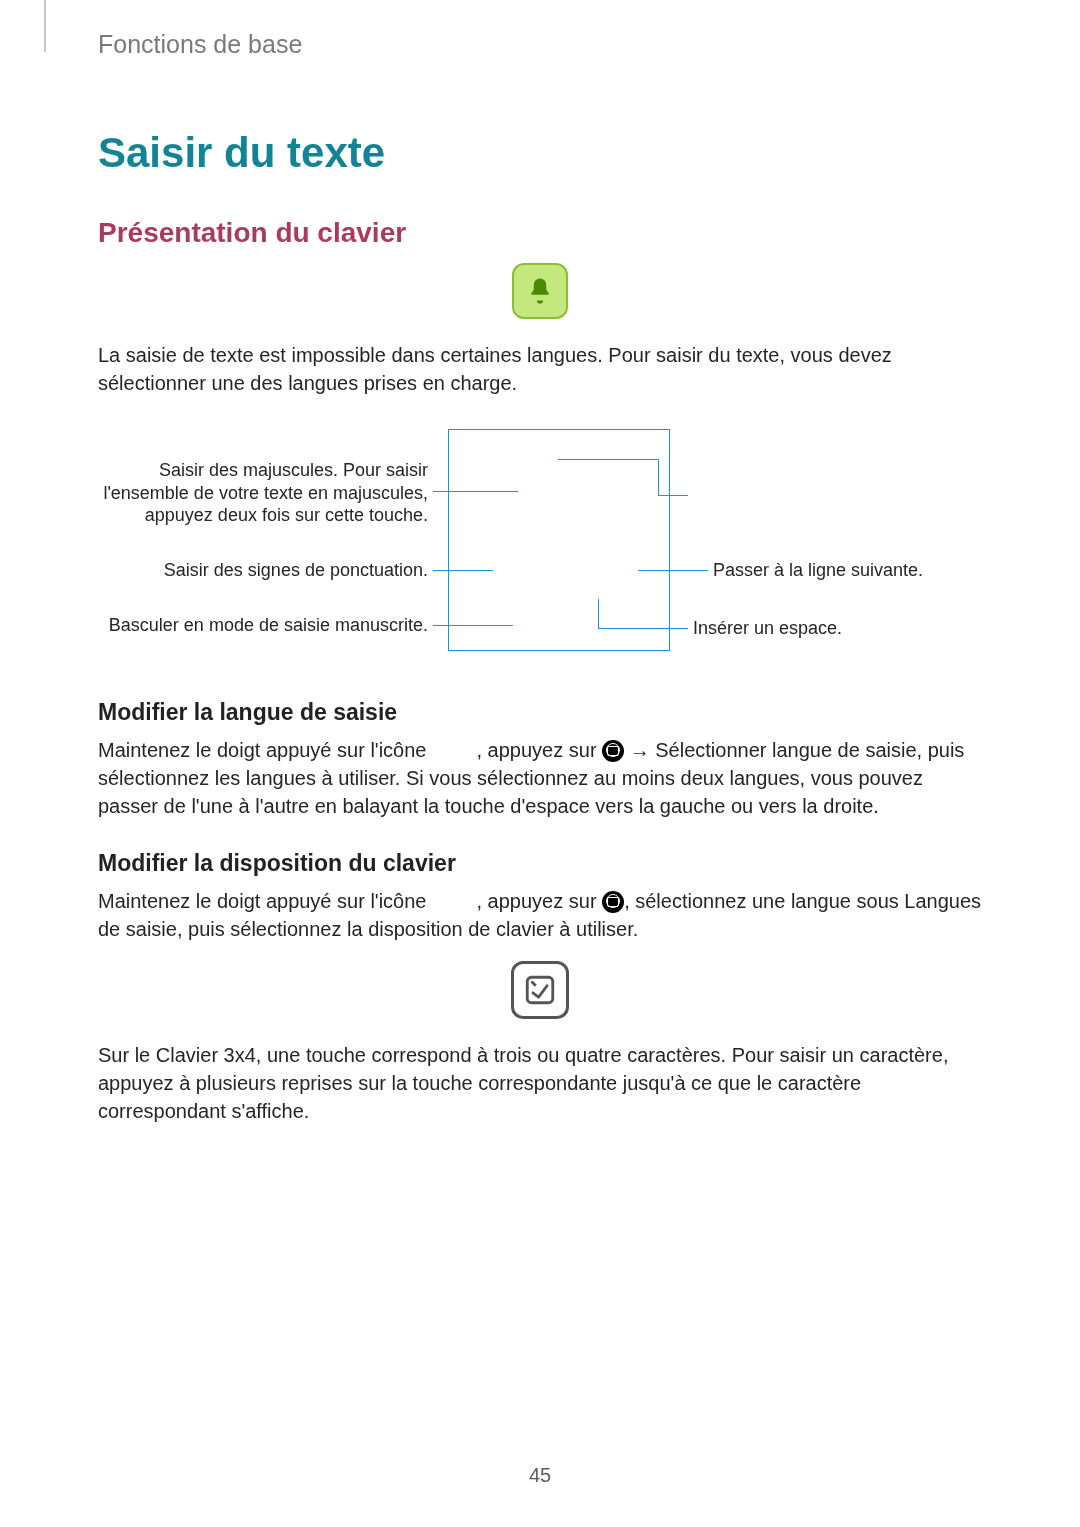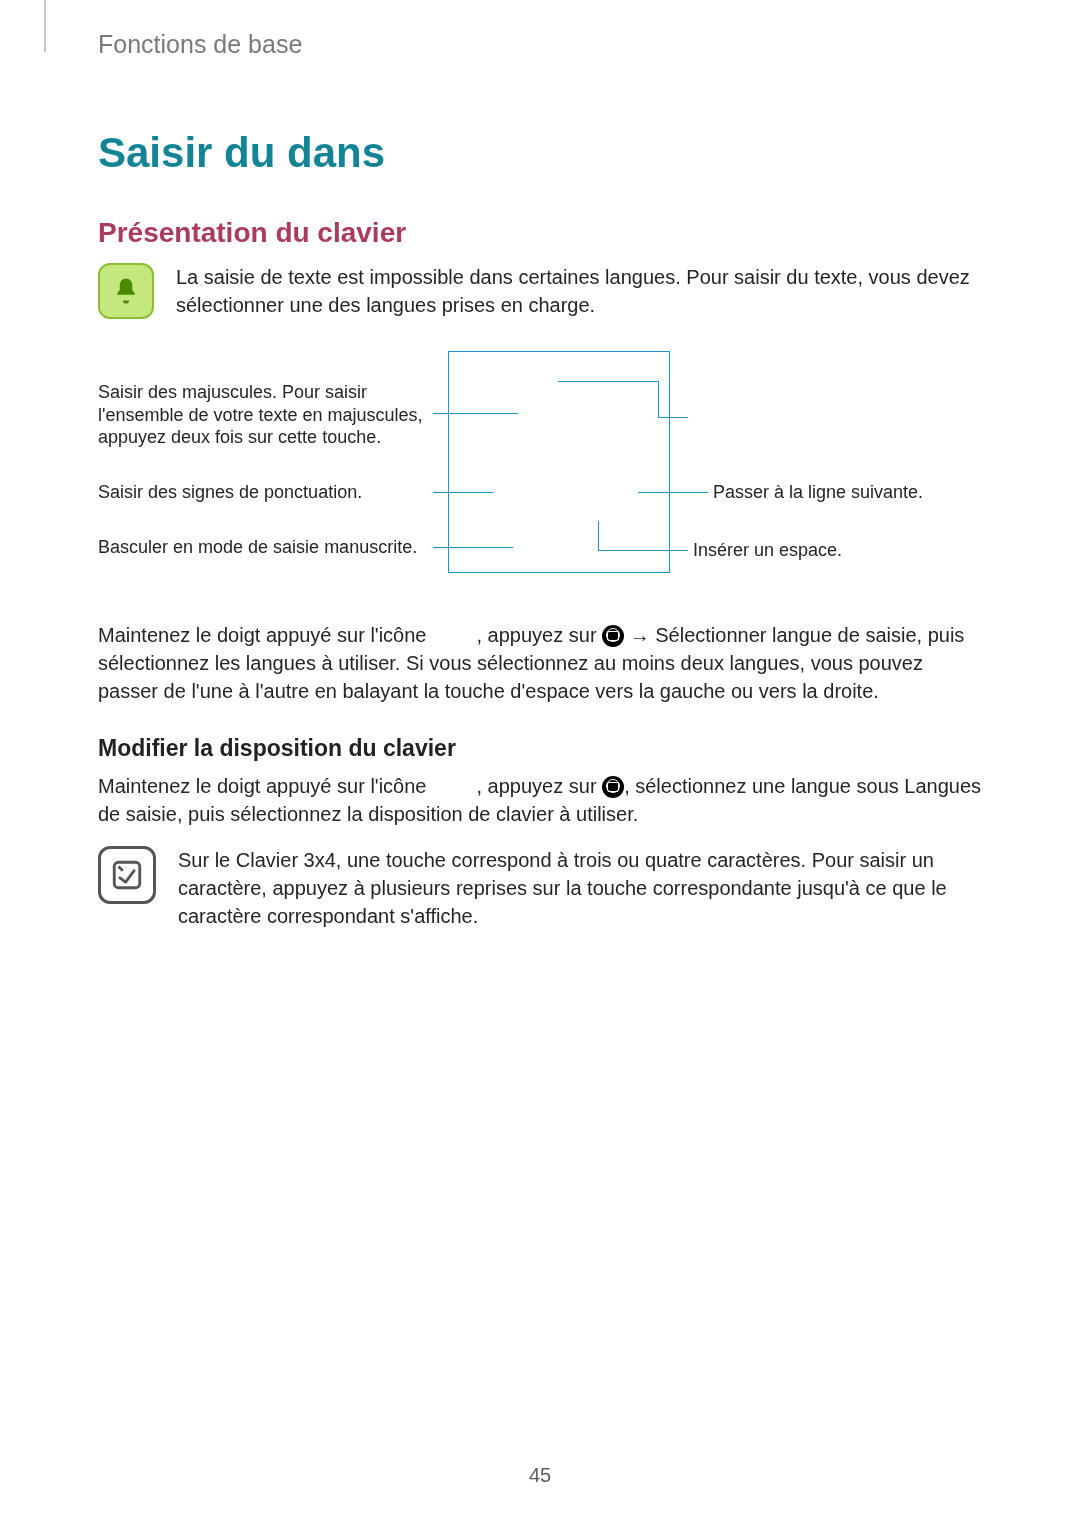--- a/index.html
+++ b/index.html
@@ -45,23 +45,24 @@
     margin:0 0 14px 0;
   }
   p.body{
     font-size:20px;
     line-height:1.4;
     color:#252525;
     margin:0 0 18px 0;
   }
   .note-row{
     display:flex;
-    align-items:flex-start;
+    align-items:center;
     gap:22px;
     margin-bottom:22px;
+    flex-direction:column;
   }
   .note-icon{
     width:52px;
     height:52px;
     flex:0 0 52px;
     border-radius:12px;
     display:flex;
     align-items:center;
     justify-content:center;
   }
@@ -102,21 +103,21 @@
     width:220px;
     height:220px;
     border:1px solid #1b93d4;
   }
   .call{
     position:absolute;
     font-size:18px;
     color:#252525;
     line-height:1.25;
   }
-  .call.right-align{text-align:left;}
+  .call.right-align{text-align:right;}
   .lead{
     position:absolute;
     background:#1b93d4;
     height:1px;
   }
   .lead.v{width:1px;}
   .inline-icon{
     display:inline-block;
     vertical-align:middle;
     width:22px;
@@ -154,21 +155,21 @@
   b{font-weight:400;}
 </style>
 </head>
 <body>
 
 <div class="page">
   <div class="binder"></div>
 
   <div class="header">Fonctions de base</div>
 
-  <h1 class="title">Saisir du dans</h1>
+  <h1 class="title">Saisir du texte</h1>
 
   <h2 class="section">Présentation du clavier</h2>
 
 
   <div class="note-row">
     <div class="note-icon green">
       <svg viewBox="0 0 24 24" fill="#4a8a00">
           <path d="M12 2a5 5 0 0 0-5 5v4l-2 3v1h14v-1l-2-3V7a5 5 0 0 0-5-5zm0 20a2.5 2.5 0 0 0 2.5-2.5h-5A2.5 2.5 0 0 0 12 22z"></path>
         </svg>
     </div>
@@ -193,20 +194,21 @@
     <div class="lead" style="left:460px;top:40px;width:100px;"></div>
 
     <div class="call" style="left:615px;top:140px;width:280px;">Passer à la ligne suivante.</div>
     <div class="lead" style="left:540px;top:151px;width:70px;"></div>
 
     <div class="call" style="left:595px;top:198px;width:280px;">Insérer un espace.</div>
     <div class="lead" style="left:500px;top:209px;width:90px;"></div>
     <div class="lead v" style="left:500px;top:180px;height:29px;"></div>
   </div>
 
+  <h3 class="sub">Modifier la langue de saisie</h3>
   <p class="body">
     <span>Maintenez le doigt appuyé sur l'icône</span>
     &nbsp;&nbsp;&nbsp;&nbsp;&nbsp;&nbsp;&nbsp;
     <span>, appuyez sur</span>
     <span class="inline-icon"><span class="gear"></span></span>
     <span>→</span>
     <b>Sélectionner langue de saisie</b><span>, puis sélectionnez les langues à utiliser. Si vous sélectionnez au moins deux langues, vous pouvez passer de l'une à l'autre en balayant la touche d'espace vers la gauche ou vers la droite.</span>
   </p>
 
   <h3 class="sub">Modifier la disposition du clavier</h3>

